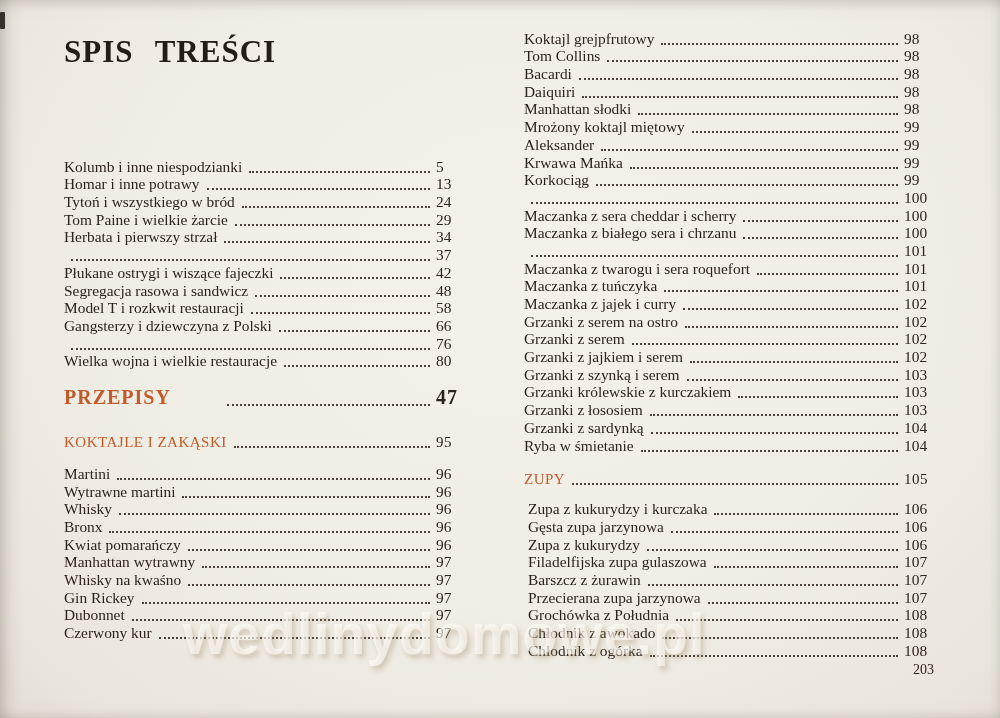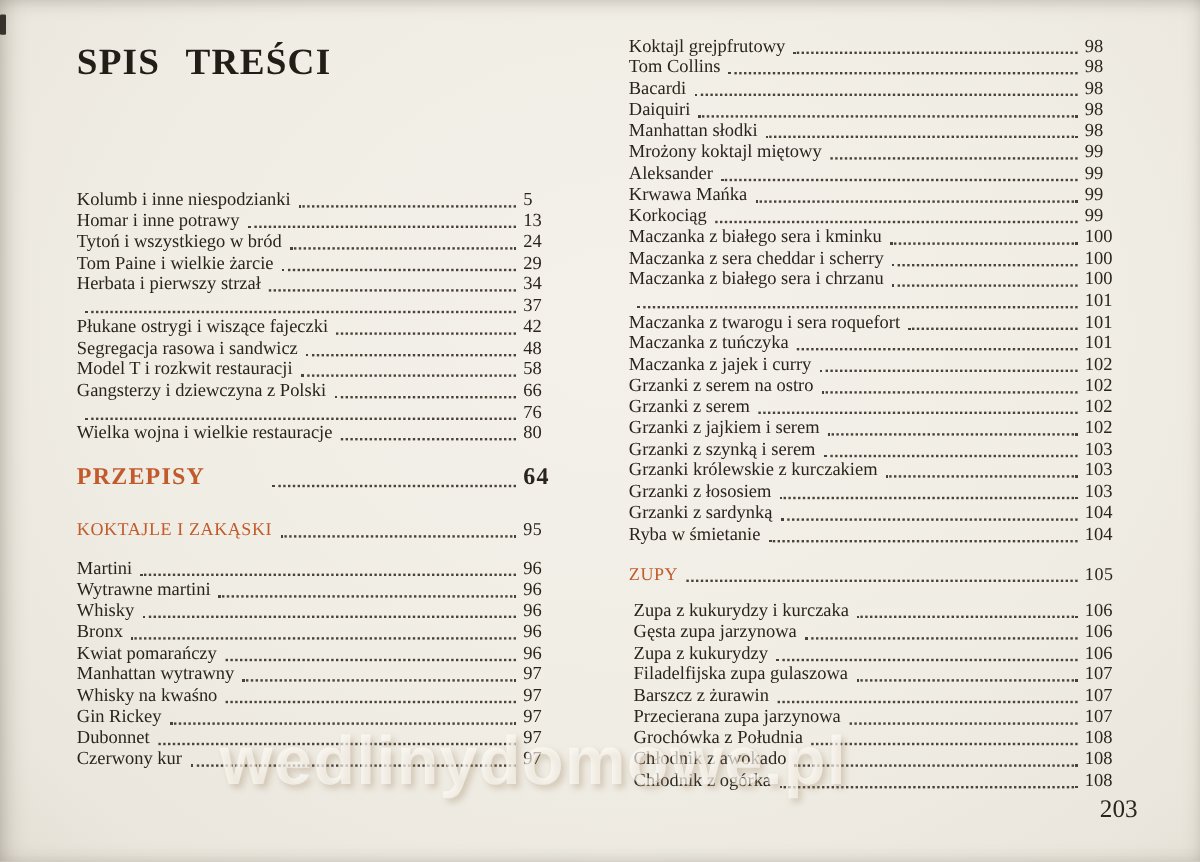--- a/index.html
+++ b/index.html
@@ -71,22 +71,22 @@
 
   .watermark {
     position: absolute; left: 183px; top: 601px;
     font-family: "Liberation Sans", "DejaVu Sans", sans-serif;
     font-size: 57px; font-weight: 700; letter-spacing: 1px;
     color: rgba(255, 253, 248, 0.62);
     text-shadow: 3px 4px 5px rgba(165, 142, 110, 0.38);
     pointer-events: none;
   }
   .bottom-pagenum {
-    position: absolute; right: 52px; top: 662px;
-    font-size: 21px; color: #2b241d;
+    position: absolute; right: 66px; top: 662px;
+    font-size: 14px; color: #2b241d;
   }
 </style>
 </head>
 <body>
 
 <div class="page">
 
   <div class="scan-mark"></div>
 
   <div class="title">SPIS TREŚCI</div>
@@ -149,21 +149,21 @@
         <div class="entry">
           <span class="label">Wielka wojna i wielkie restauracje</span>
           <span class="dots"></span>
           <span class="pagenum">80</span>
         </div>
       </div>
 
     <div class="entry heading-large">
       <span class="label">PRZEPISY</span>
       <span class="dots"></span>
-      <span class="pagenum">64</span>
+      <span class="pagenum">47</span>
     </div>
 
     <div class="entry heading-small">
       <span class="label">KOKTAJLE I ZAKĄSKI</span>
       <span class="dots"></span>
       <span class="pagenum">95</span>
     </div>
 
     <div class="sub-list">
         <div class="entry">
@@ -260,21 +260,20 @@
           <span class="label">Krwawa Mańka</span>
           <span class="dots"></span>
           <span class="pagenum">99</span>
         </div>
         <div class="entry">
           <span class="label">Korkociąg</span>
           <span class="dots"></span>
           <span class="pagenum">99</span>
         </div>
         <div class="entry">
-          <span class="label">Maczanka z białego sera i kminku</span>
           <span class="dots"></span>
           <span class="pagenum">100</span>
         </div>
         <div class="entry">
           <span class="label">Maczanka z sera cheddar i scherry</span>
           <span class="dots"></span>
           <span class="pagenum">100</span>
         </div>
         <div class="entry">
           <span class="label">Maczanka z białego sera i chrzanu</span>

